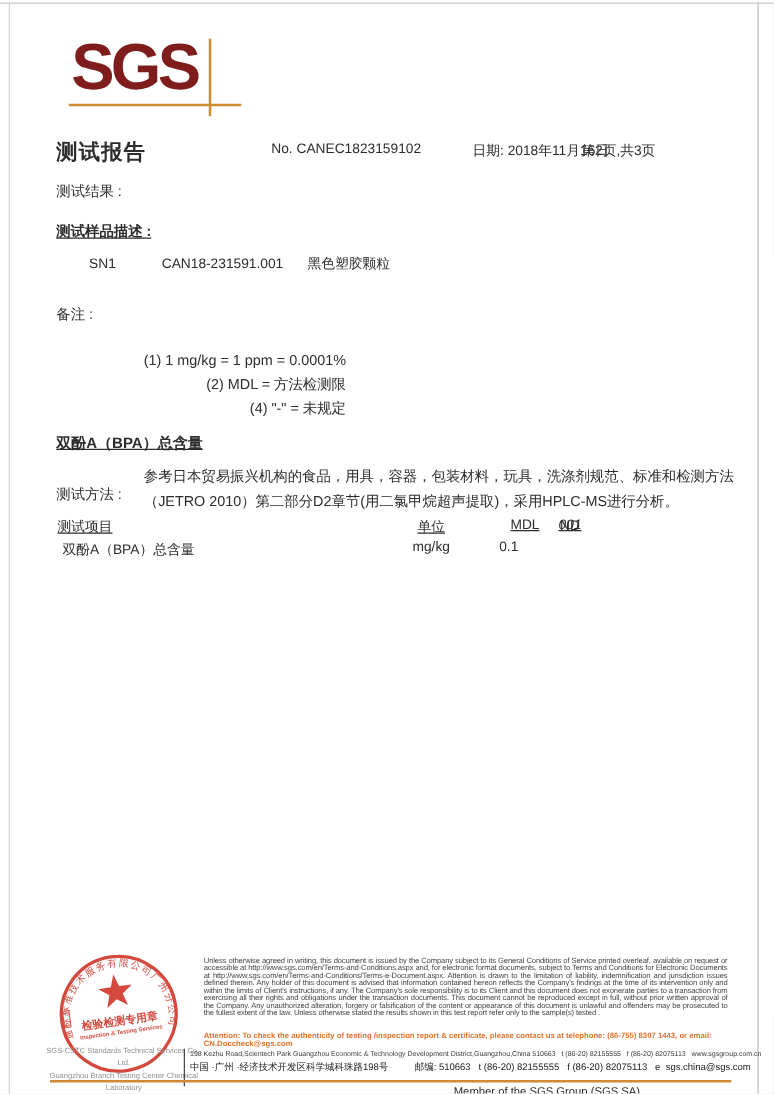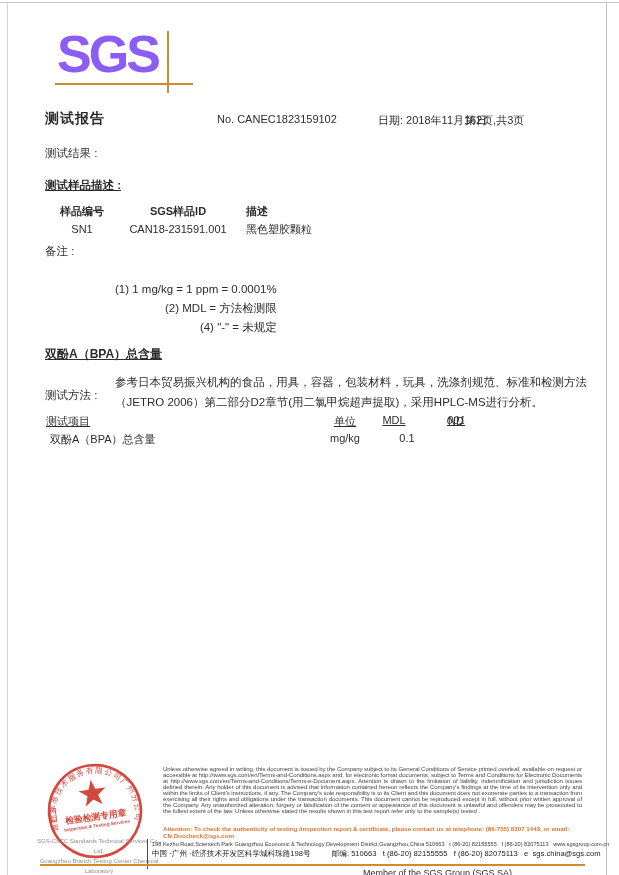--- a/index.html
+++ b/index.html
@@ -11,21 +11,21 @@
   .abs{position:absolute;}
   
   .edge-top{left:0;top:2px;width:619px;height:1px;background:#c6c6c6;}
   .edge-left{left:7px;top:2px;width:1px;height:873px;background:#d6d6d6;}
   .edge-right{left:606px;top:2px;width:1px;height:873px;background:#c0c0c0;}
   
   .logo-text{left:57px;top:26px;font-size:52px;font-weight:bold;color:#8a8a8a;letter-spacing:-3px;line-height:56px;}
   .logo-hline{left:55px;top:83px;width:138px;height:2px;}
   .logo-vline{left:167px;top:31px;width:2px;height:62px;}
   
-  .report-title{left:45px;top:110px;font-size:14px;font-weight:bold;letter-spacing:1px;}
+  .report-title{left:45px;top:110px;font-size:17px;font-weight:bold;letter-spacing:1px;}
   .report-no{left:217px;top:113px;font-size:11px;}
   .report-date{left:378px;top:113px;font-size:11px;}
   .report-page{left:465px;top:113px;font-size:11px;}
   
   .lbl{font-size:11.5px;}
   .results-label{left:45px;top:146px;}
   .sample-desc-label{left:45px;top:178px;font-weight:bold;text-decoration:underline;}
   .remarks-label{left:45px;top:244px;}
   .remarks{left:115px;top:280px;font-size:11.5px;line-height:19px;text-align:right;}
   .bpa-heading{left:45px;top:346px;font-size:12px;font-weight:bold;text-decoration:underline;}
@@ -54,66 +54,61 @@
 </style>
 </head>
 <body>
 
 <div class="page">
 
   <div class="abs edge-top"></div>
   <div class="abs edge-left"></div>
   <div class="abs edge-right"></div>
 
-  <div class="abs logo-text" style="color: #8b5cf6;">SGS</div>
+  <div class="abs logo-text" style="color: #7f1d1d;">SGS</div>
   <div class="abs logo-hline orange-bg" style="background: rgb(207, 138, 51);"></div>
   <div class="abs logo-vline orange-bg" style="background: rgb(207, 138, 51);"></div>
 
   <div class="abs report-title">测试报告</div>
   <div class="abs report-no">No. CANEC1823159102</div>
   <div class="abs report-date">日期: 2018年11月16日</div>
   <div class="abs report-page">第2页,共3页</div>
 
   <div class="abs lbl results-label">测试结果 :</div>
   <div class="abs lbl sample-desc-label">测试样品描述 :</div>
 
   <table class="abs sample-table">
     <colgroup>
         <col style="width:64px">
         <col style="width:128px">
         <col style="width:165px">
       </colgroup>
     <tbody>
-        <tr class="hdr">
-      <td class="c-center">样品编号</td>
-      <td class="c-center">SGS样品ID</td>
-      <td class="c-left">描述</td>
-    </tr>
     <tr>
       <td class="c-center">SN1</td>
       <td class="c-center">CAN18-231591.001</td>
       <td class="c-left">黑色塑胶颗粒</td>
     </tr>
   </tbody>
     </table>
 
   <div class="abs lbl remarks-label">备注 :</div>
   <div class="abs remarks">
     <div>(1) 1 mg/kg = 1 ppm = 0.0001%</div>
     <div>(2) MDL = 方法检测限</div>
     <div>(4) "-" = 未规定</div>
   </div>
 
   <div class="abs bpa-heading">双酚A（BPA）总含量</div>
   <div class="abs lbl method-label">测试方法 :</div>
-  <div class="abs method-text">参考日本贸易振兴机构的食品，用具，容器，包装材料，玩具，洗涤剂规范、标准和检测方法（JETRO 2006）第二部分D2章节(用二氯甲烷超声提取)，采用HPLC-MS进行分析。</div>
+  <div class="abs method-text">参考日本贸易振兴机构的食品，用具，容器，包装材料，玩具，洗涤剂规范、标准和检测方法（JETRO 2010）第二部分D2章节(用二氯甲烷超声提取)，采用HPLC-MS进行分析。</div>
 
   <div class="abs rt rt-hdr" style="left:46px;top:414px;">测试项目</div>
   <div class="abs rt rt-hdr c-center" style="left:328px;top:414px;width:34px;">单位</div>
-  <div class="abs rt rt-hdr c-center" style="left:376px;top:414px;width:36px;">MDL</div>
+  <div class="abs rt rt-hdr c-center" style="left:402px;top:414px;width:36px;">MDL</div>
   <div class="abs rt rt-hdr rt-italic c-center" style="left:439px;top:414px;width:34px;">001</div>
 
   <div class="abs rt" style="left:50px;top:432px;">双酚A（BPA）总含量</div>
   <div class="abs rt c-center" style="left:325px;top:432px;width:40px;">mg/kg</div>
   <div class="abs rt c-center" style="left:389px;top:432px;width:36px;">0.1</div>
   <div class="abs rt c-center" style="left:439px;top:415px;width:34px;">ND</div>
 
   <svg class="abs stamp" viewBox="0 0 100 100">
     <circle cx="50" cy="50" r="45" fill="none" stroke="#d13a2e" stroke-width="2.6"></circle>
     <polygon fill="#d13a2e" points="50,19 53.3,28.5 63.3,28.7 55.3,34.7 58.2,44.3 50,38.6 41.8,44.3 44.7,34.7 36.7,28.7 46.7,28.5"></polygon>

